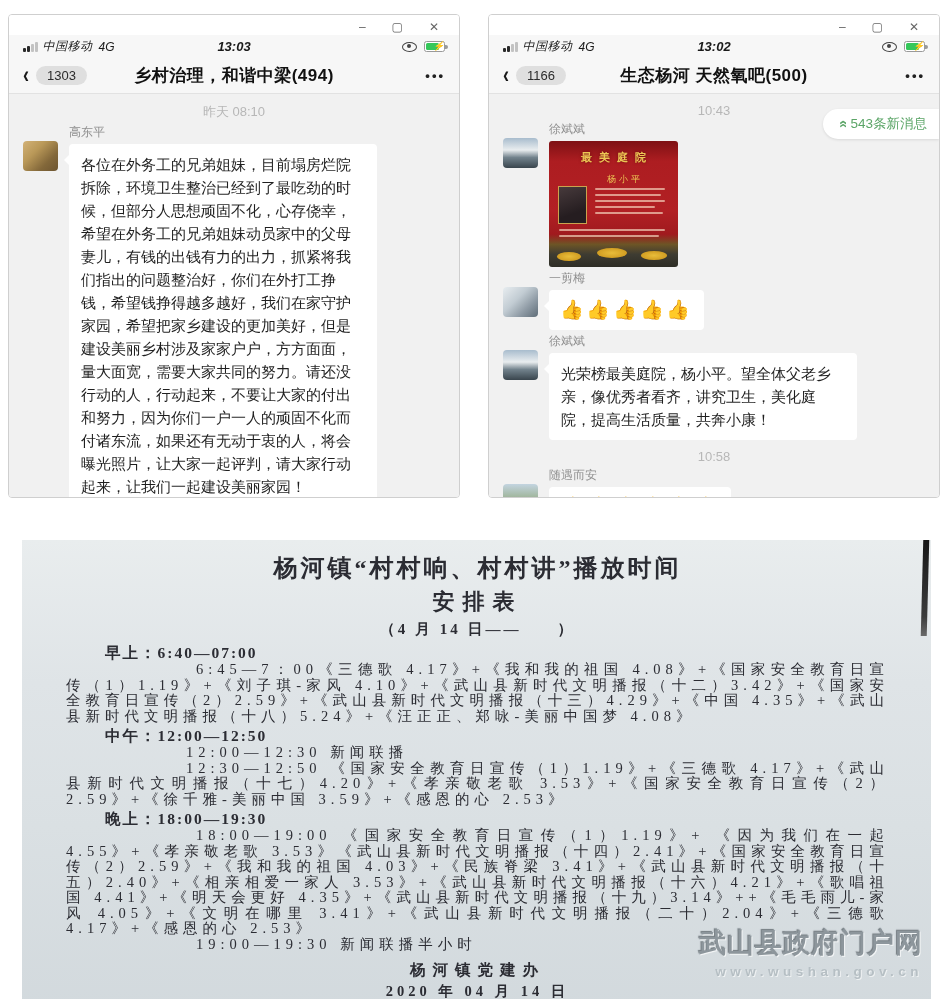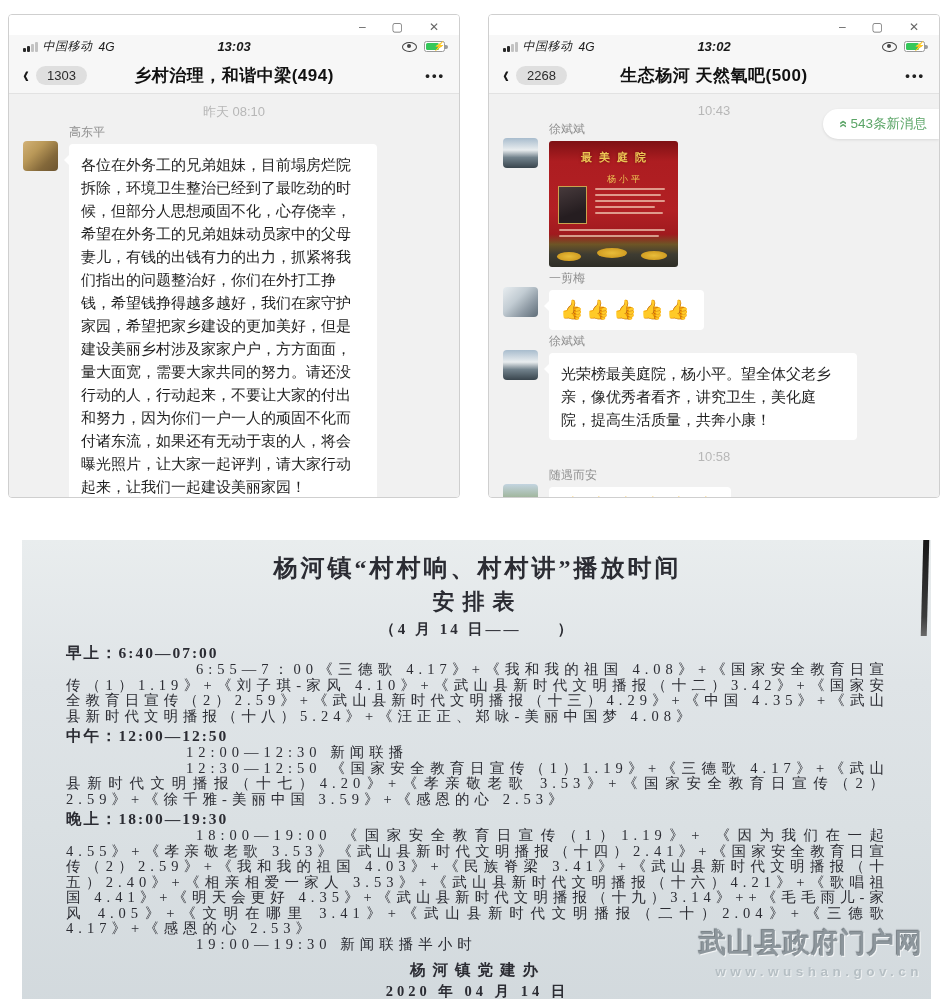--- a/index.html
+++ b/index.html
@@ -84,21 +84,21 @@
   
   #document { position:absolute; left:22px; top:540px; width:909px; height:477px; overflow:hidden;
               background:linear-gradient(180deg,#e9edee 0%,#dfe4e7 30%,#dae0e3 60%,#d2d9dd 100%);
               font-family:"Liberation Serif","DejaVu Serif",serif; color:#2b2c33; }
   .doc-edge { position:absolute; right:3px; top:0; width:6px; height:96px;
               background:linear-gradient(180deg,#161616 0%,#3c3c3c 80%, #6a6a6a 100%); transform:skewX(-1.5deg); }
   .doc-inner { padding:8px 42px 0 44px; }
   .doc-title { text-align:center; font-size:24px; font-weight:bold; letter-spacing:3px; margin-top:4px; }
   .doc-subtitle { text-align:center; font-size:22px; font-weight:bold; letter-spacing:8px; margin-top:3px; }
   .doc-date { text-align:center; font-size:15px; font-weight:bold; letter-spacing:3px; margin:3px 0 4px; }
-  .doc-h { font-size:15.5px; font-weight:bold; letter-spacing:2px; line-height:19px; margin-top:2px; }
+  .doc-h { font-size:15.5px; font-weight:bold; letter-spacing:2px; line-height:19px; margin-top:2px;margin-left:39px; }
   .doc-p { font-size:14.5px; line-height:15.5px; letter-spacing:5px; text-align:justify; }
   .ind-a { text-indent:130px; }
   .ind-b { text-indent:120px; }
   .doc-sign { text-align:center; margin-top:8px; font-size:15.5px; font-weight:bold; letter-spacing:7px;font-family:Liberation Mono, monospace; }
   .doc-sign-date { text-align:center; font-size:14.5px; font-weight:bold; letter-spacing:4px; margin-top:1px; }
   .watermark { position:absolute; right:8px; bottom:38px; text-align:right;
                font-family:"Liberation Sans",sans-serif; }
   .wm-title { font-size:27px; font-weight:bold; color:#8d969c;
               text-shadow:1px 1px 0 #f3f5f6, -1px -1px 1px #737b80; letter-spacing:1px; }
   .wm-url { font-size:13.5px; color:#b6bfc4; letter-spacing:4.5px; font-weight:bold; margin-top:3px;
@@ -167,21 +167,21 @@
       <span class="clock">13:02</span>
       <span class="status-right">
         <span class="eye"></span>
         <span class="battery">
             <span class="bolt">⚡</span>
           </span>
       </span>
     </div>
     <div class="nav-bar">
       <span class="back-chevron">‹</span>
-      <span class="back-pill">2268</span>
+      <span class="back-pill">1166</span>
       <span class="chat-title">生态杨河 天然氧吧(500)</span>
       <span class="more-menu">•••</span>
     </div>
     <div class="chat">
       <div class="new-msgs">
         <span class="chev">»</span>
         <span class="lbl">543条新消息</span>
       </div>
       <div class="ts">10:43</div>
       <div class="msg">
@@ -223,21 +223,21 @@
   </div>
 
   <div id="document">
     <div class="doc-edge"></div>
     <div class="doc-inner">
       <div class="doc-title">杨河镇“村村响、村村讲”播放时间</div>
       <div class="doc-subtitle">安排表</div>
       <div class="doc-date">（4 月 14 日——　　）</div>
 
       <div class="doc-h">早上：6:40—07:00</div>
-      <div class="doc-p ind-a">6:55—7：00《三德歌 4.17》+《我和我的祖国 4.08》+《国家安全教育日宣传（1）1.19》+《刘子琪-家风 4.10》+《武山县新时代文明播报（十二）3.42》+《国家安全教育日宣传（2）2.59》+《武山县新时代文明播报（十三）4.29》+《中国 4.35》+《武山县新时代文明播报（十八）5.24》+《汪正正、郑咏-美丽中国梦 4.08》</div>
+      <div class="doc-p ind-a">6:45—7：00《三德歌 4.17》+《我和我的祖国 4.08》+《国家安全教育日宣传（1）1.19》+《刘子琪-家风 4.10》+《武山县新时代文明播报（十二）3.42》+《国家安全教育日宣传（2）2.59》+《武山县新时代文明播报（十三）4.29》+《中国 4.35》+《武山县新时代文明播报（十八）5.24》+《汪正正、郑咏-美丽中国梦 4.08》</div>
 
       <div class="doc-h">中午：12:00—12:50</div>
       <div class="doc-p ind-b">12:00—12:30 新闻联播</div>
       <div class="doc-p ind-b">12:30—12:50 《国家安全教育日宣传（1）1.19》+《三德歌 4.17》+《武山县新时代文明播报（十七）4.20》+《孝亲敬老歌 3.53》+《国家安全教育日宣传（2）2.59》+《徐千雅-美丽中国 3.59》+《感恩的心 2.53》</div>
 
       <div class="doc-h">晚上：18:00—19:30</div>
       <div class="doc-p ind-a">18:00—19:00 《国家安全教育日宣传（1）1.19》+ 《因为我们在一起 4.55》+《孝亲敬老歌 3.53》《武山县新时代文明播报（十四）2.41》+《国家安全教育日宣传（2）2.59》+《我和我的祖国 4.03》+《民族脊梁 3.41》+《武山县新时代文明播报（十五）2.40》+《相亲相爱一家人 3.53》+《武山县新时代文明播报（十六）4.21》+《歌唱祖国 4.41》+《明天会更好 4.35》+《武山县新时代文明播报（十九）3.14》++《毛毛雨儿-家风 4.05》+《文明在哪里 3.41》+《武山县新时代文明播报（二十）2.04》+《三德歌 4.17》+《感恩的心 2.53》</div>
       <div class="doc-p ind-a">19:00—19:30 新闻联播半小时</div>
 
       <div class="doc-sign">杨河镇党建办</div>

